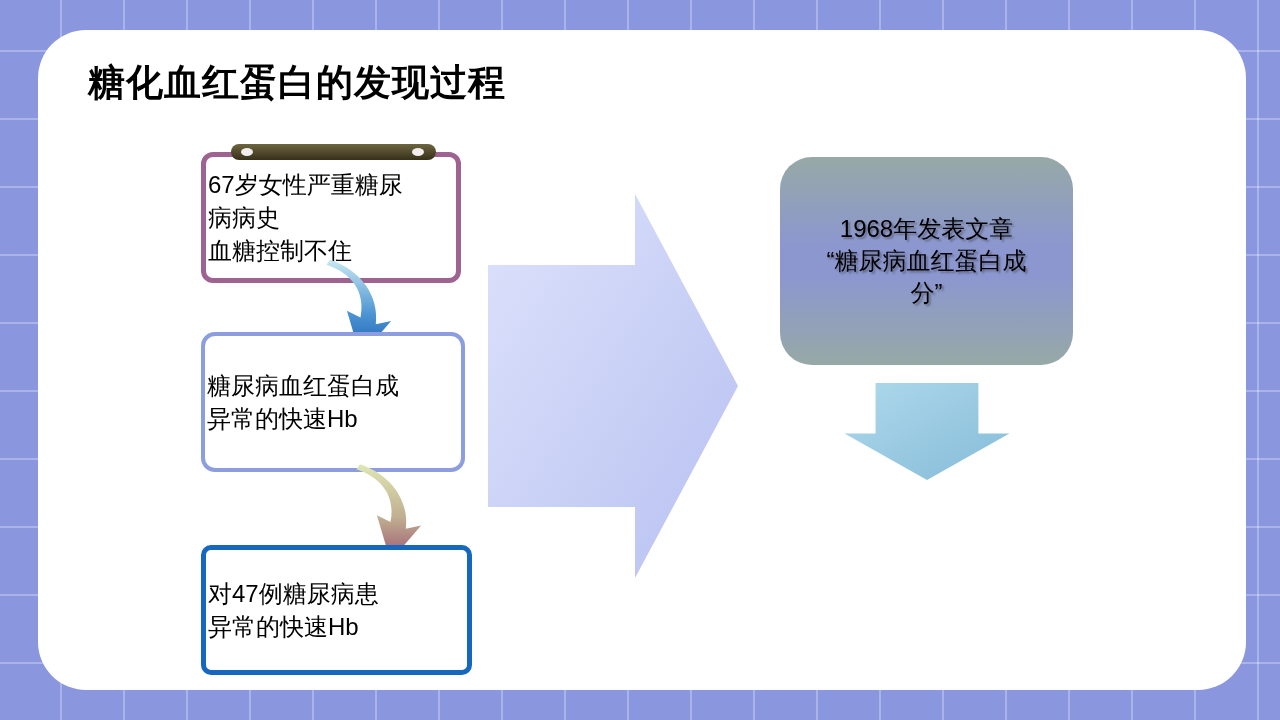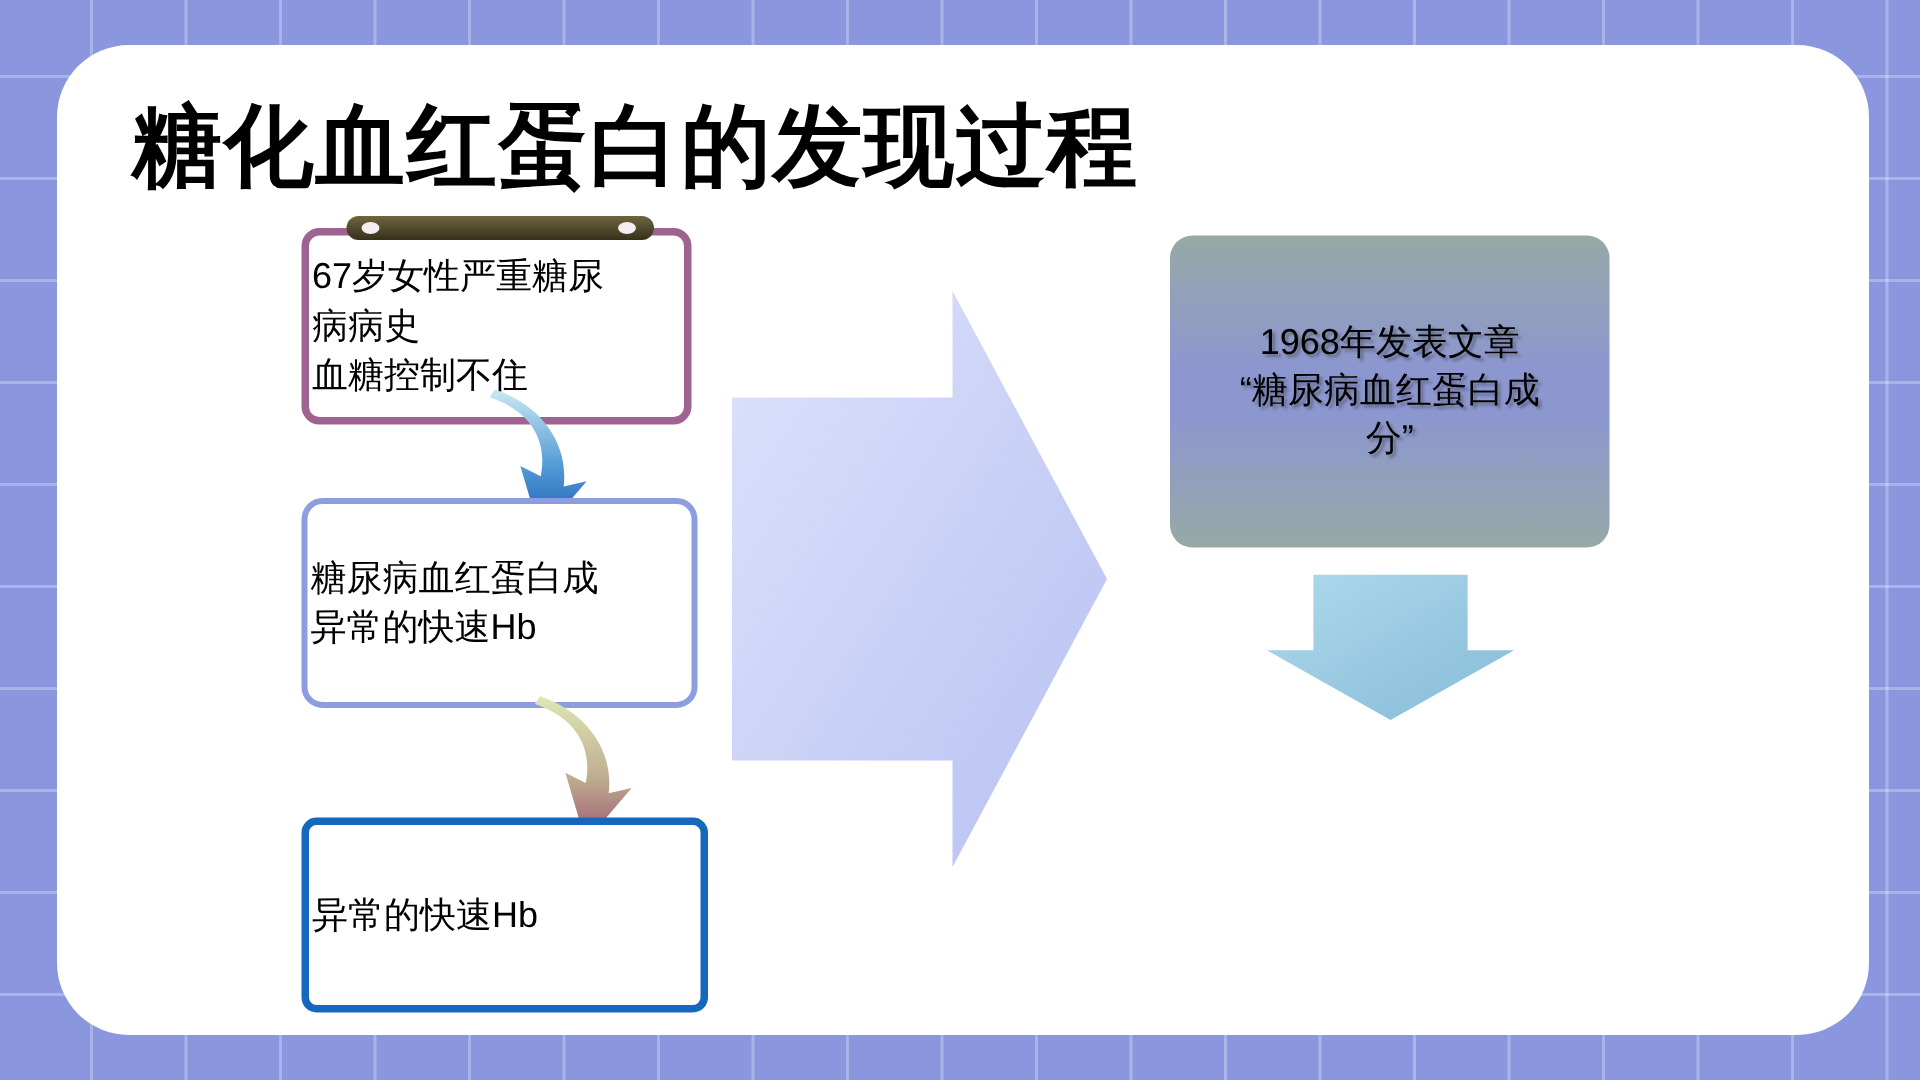--- a/index.html
+++ b/index.html
@@ -16,21 +16,21 @@
       linear-gradient(to bottom, rgba(255,255,255,0.28) 2px, transparent 2px);
     background-size:63px 68px;
     background-position:-3px -18px;
   }
   .card{
     position:absolute;left:38px;top:30px;width:1208px;height:660px;
     background:#ffffff;border-radius:48px;
   }
   .title{
     position:absolute;left:50px;top:28px;margin:0;
-    font-size:60px;font-weight:bold;color:#000000;
+    font-size:37px;font-weight:bold;color:#000000;
     letter-spacing:1px;white-space:nowrap;
   }
   
   .lbox{
     position:absolute;background:#ffffff;box-sizing:border-box;
     display:flex;flex-direction:column;justify-content:center;
     font-size:24px;line-height:33px;color:#000000;
     padding:8px 2px;
   }
   .box1{left:163px;top:122px;width:260px;height:131px;border:5px solid #9E6390;border-radius:12px;}
@@ -48,21 +48,21 @@
   .dot-l{left:10px;}
   .dot-r{right:12px;}
   
   .swoosh{position:absolute;}
   .s1{left:280px;top:228px;width:85px;height:102px;}
   .s2{left:310px;top:430px;width:85px;height:107px;}
   
   .bigarrow{position:absolute;left:450px;top:164px;width:250px;height:384px;}
   
   .rbox{
-    position:absolute;box-sizing:border-box;border-radius:15px;
+    position:absolute;box-sizing:border-box;border-radius:32px;
     display:flex;flex-direction:column;justify-content:center;align-items:center;
     font-size:24px;line-height:32px;color:#000000;text-align:center;
     background:linear-gradient(180deg,#97A9A6 0%,#8C97CF 42%,#8C97CF 58%,#97A9A6 100%);
     text-shadow:2px 2px 2px rgba(50,50,60,0.45);
     padding:10px 16px;
   }
   .rbox1{left:742px;top:127px;width:293px;height:208px;}
   .rbox2{left:736px;top:469px;width:304px;height:174px;}
   .downarrow{position:absolute;left:805px;top:353px;width:168px;height:97px;}
   .tline{white-space:nowrap;}
@@ -106,20 +106,21 @@
         <linearGradient id="g2" x1="0" y1="0" x2="0" y2="1">
           <stop offset="0%" stop-color="#DFE7B4"></stop>
           <stop offset="55%" stop-color="#C0AE90"></stop>
           <stop offset="100%" stop-color="#9B5670"></stop>
         </linearGradient>
       </defs>
       <path d="M 14 2 C 50 14, 72 44, 68 78 L 86 74 L 50 116 L 34 62 L 50 70 C 56 40, 40 18, 10 8 Z" fill="url(#g2)"></path>
     </svg>
 
     <div class="lbox box3">
+      <div class="tline">对47例糖尿病患</div>
       <div class="tline">异常的快速Hb</div>
     </div>
 
     <svg class="bigarrow" viewBox="0 0 250 384" aria-hidden="true">
       <defs>
         <linearGradient id="g3" x1="0" y1="0" x2="1" y2="1">
           <stop offset="0%" stop-color="#DDE2FB"></stop>
           <stop offset="100%" stop-color="#B7C1F1"></stop>
         </linearGradient>
       </defs>

